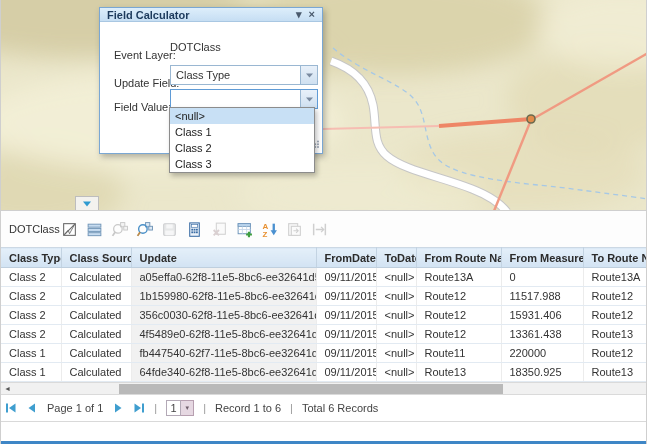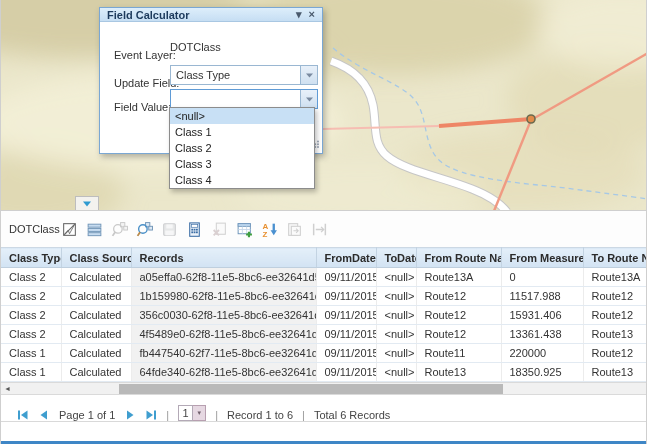--- a/index.html
+++ b/index.html
@@ -50,21 +50,21 @@
   table.attr td { height: 19px; border-right: 1px solid #ececec; border-bottom: 1px solid #e2eaf2;
                   padding-left: 8px; color: #333; white-space: nowrap; overflow: hidden; background: #fff; }
   table.attr td.c-eventid { background: #f1f1f1; }
   
   .hscroll { position: relative; height: 13px; background: #f1f1f1;
              border-top: 1px solid #dadada; border-bottom: 1px solid #dadada; }
   .hs-arrow { position: absolute; left: 3px; top: 0; width: 10px; height: 11px; font-size: 7px;
               color: #555; display: flex; align-items: center; }
   .hs-thumb { position: absolute; left: 118px; top: 1px; width: 384px; height: 10px; background: #b9b9b9; }
   
-  .pager { height: 26px; display: flex; align-items: flex-end; padding-left: 16px; gap: 9px; color: #444; }
+  .pager { height: 26px; display: flex; align-items: center; padding-left: 4px; gap: 9px; color: #444; }
   .pg-icon { width: 12px; height: 12px; display: flex; }
   .sep { color: #999; }
   .page-box { display: flex; align-items: center; }
   .page-num { width: 15px; height: 16px; border: 1px solid #b3a9b6; background: #fff;
               text-align: center; line-height: 15px; }
   .page-drop { width: 13px; height: 16px; border: 1px solid #b79fb0; border-left: none;
                background: #e6d8e2; font-size: 7px; color: #6f5f6b;
                display: flex; align-items: center; justify-content: center; }
   
   .tabbar { position: relative; height: 23px; background: #fff; border-top: 1px solid #d9d9d9; }
@@ -158,21 +158,20 @@
         </g>
       </svg>
     </span>
   </div>
 
   <div class="dd-list">
       <div class="opt hl">&lt;null&gt;</div>
       <div class="opt">Class 1</div>
       <div class="opt">Class 2</div>
       <div class="opt">Class 3</div>
-      <div class="opt">Class 4</div>
     </div>
 
   <div class="panel">
     <div class="toolbar">
       <span class="layer-label">DOTClass</span>
       <div class="tb-icons">
           <div class="tbi"><svg width="17" height="17" viewBox="0 0 16 16">
               <rect x="2.5" y="2.5" width="11" height="11" fill="#fff" stroke="#666"></rect>
               <path d="M13 3 L3 13" stroke="#666" fill="none"></path>
               <path d="M12.8 3.2 L8 12 L6.8 8.6 L3.4 12.4" fill="none" stroke="#666" stroke-width="0.8"></path>
@@ -253,21 +252,21 @@
           <col style="width: 60px;">
           <col style="width: 40px;">
           <col style="width: 85px;">
           <col style="width: 82px;">
           <col style="width: 65px;">
         </colgroup>
       <thead>
           <tr>
             <th>Class Type</th>
             <th>Class Source</th>
-            <th>Records</th>
+            <th>Update</th>
             <th>FromDate</th>
             <th>ToDate</th>
             <th>From Route Name</th>
             <th>From Measure</th>
             <th>To Route Name</th>
           </tr>
         </thead>
       <tbody>
           <tr>
             <td>Class 2</td>

